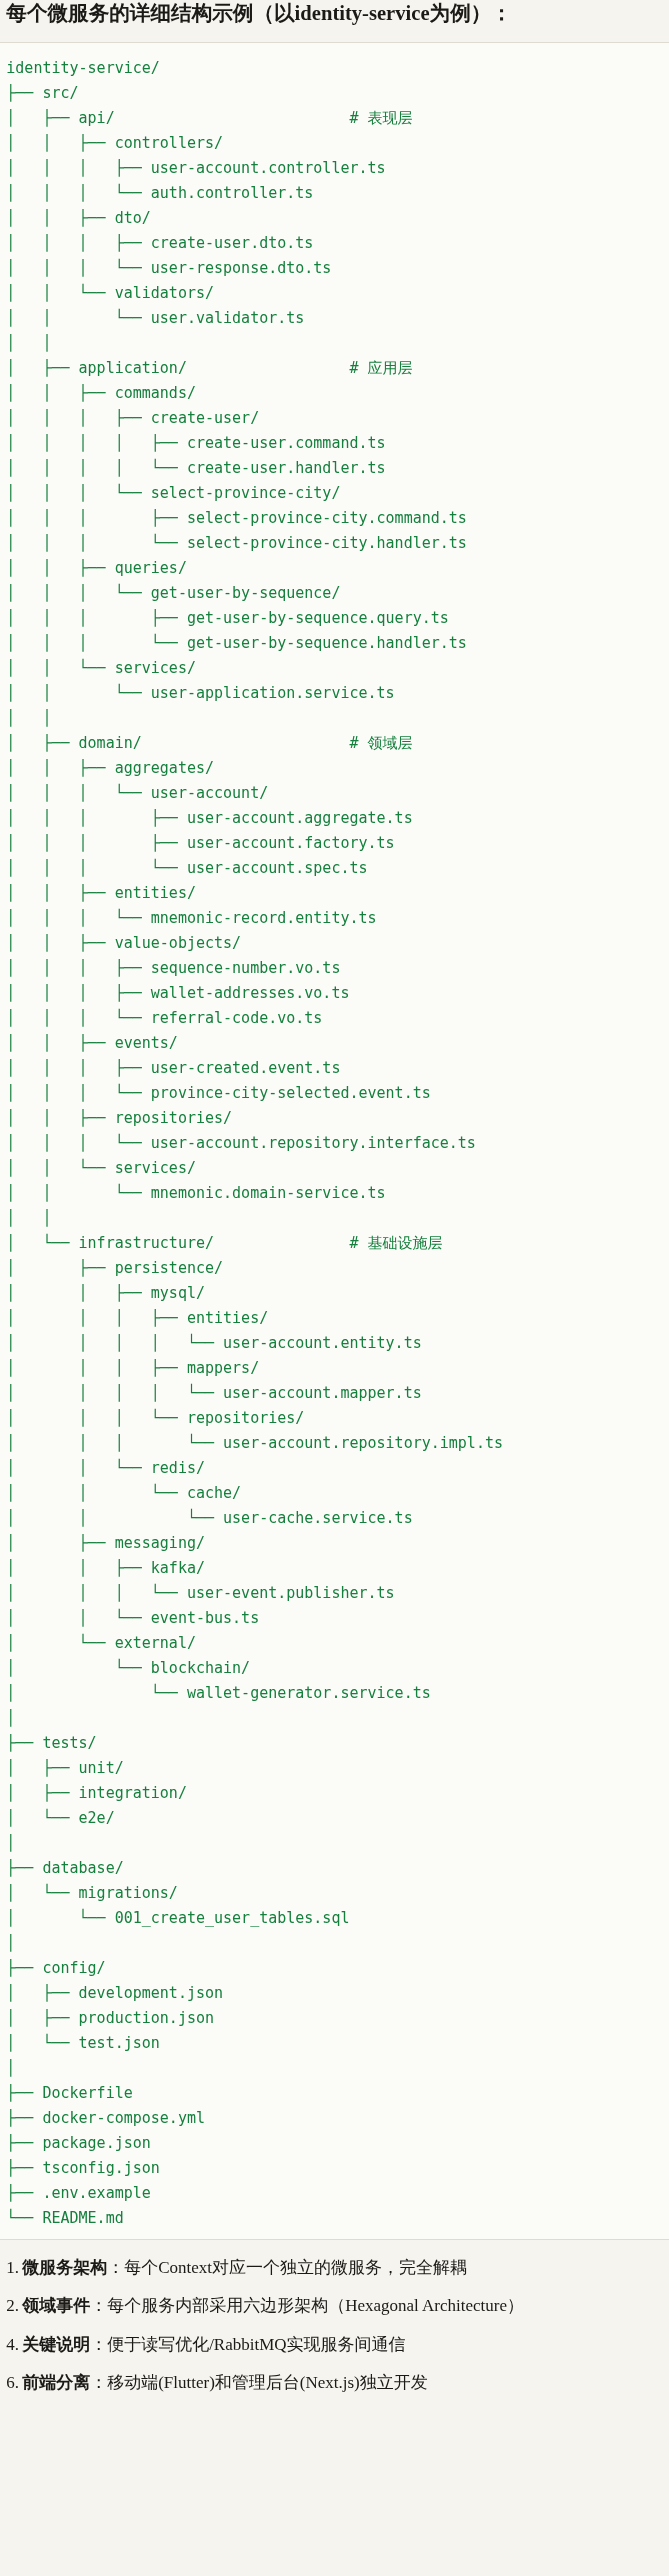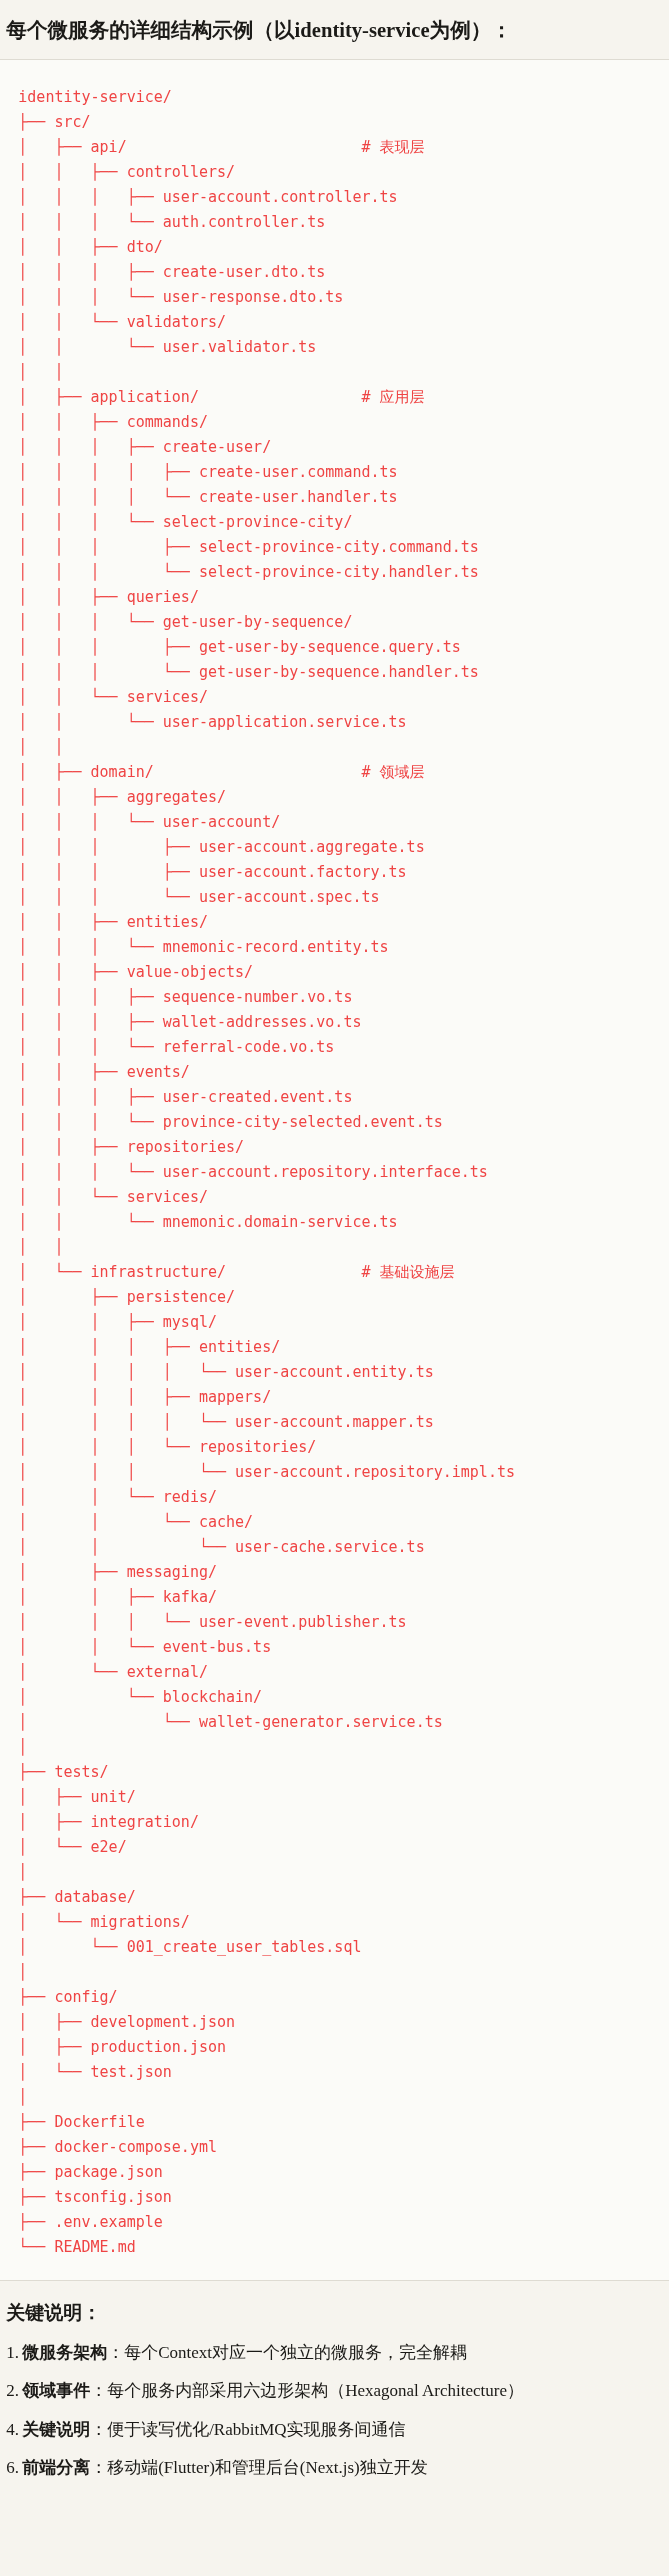--- a/index.html
+++ b/index.html
@@ -10,36 +10,36 @@
     color: #1b1a17;
     font-family: "Liberation Serif", "DejaVu Serif", serif;
     box-sizing: border-box;
     padding: 0 6.3px 12.5px 6.3px;
   }
   .page-title {
     font-size: 20.6px;
     font-weight: 700;
     line-height: 27px;
     margin: 0;
-    padding-top: 17px;
+    padding-top: 0;
     letter-spacing: 0;
   }
   .code-block {
     margin: 15px -6.3px 0 -6.3px;
     background: #fbfbf8;
     border-top: 0.6px solid #dedbd2;
     border-bottom: 0.6px solid #dedbd2;
     padding: 12.5px 6.3px 8.8px 6.3px;
   }
   .tree {
-    margin: 12px;
+    margin: 0;
     font-family: "DejaVu Sans Mono", monospace;
     font-size: 15px;
     line-height: 25px;
-    color: #ef4444;
+    color: #15803d;
     white-space: pre;
   }
   .notes-title {
     font-size: 19px;
     font-weight: 700;
     line-height: 24px;
     margin: 20px 0 0 0;
   }
   .notes-list {
     list-style: none;
@@ -150,21 +150,20 @@
 │   └── test.json
 │
 ├── Dockerfile
 ├── docker-compose.yml
 ├── package.json
 ├── tsconfig.json
 ├── .env.example
 └── README.md</pre>
   </div>
 
-  <h2 class="notes-title">关键说明：</h2>
 
   <ol class="notes-list">
     <li><span class="note-num">1.</span><span class="note-label">微服务架构</span><span>：每个Context对应一个独立的微服务，完全解耦</span></li>
     <li><span class="note-num">2.</span><span class="note-label">领域事件</span><span>：每个服务内部采用六边形架构（Hexagonal Architecture）</span></li>
     <li><span class="note-num">4.</span><span class="note-label">关键说明</span><span>：便于读写优化/RabbitMQ实现服务间通信</span></li>
     <li><span class="note-num">6.</span><span class="note-label">前端分离</span><span>：移动端(Flutter)和管理后台(Next.js)独立开发</span></li>
   </ol>
 
 
 </div>

